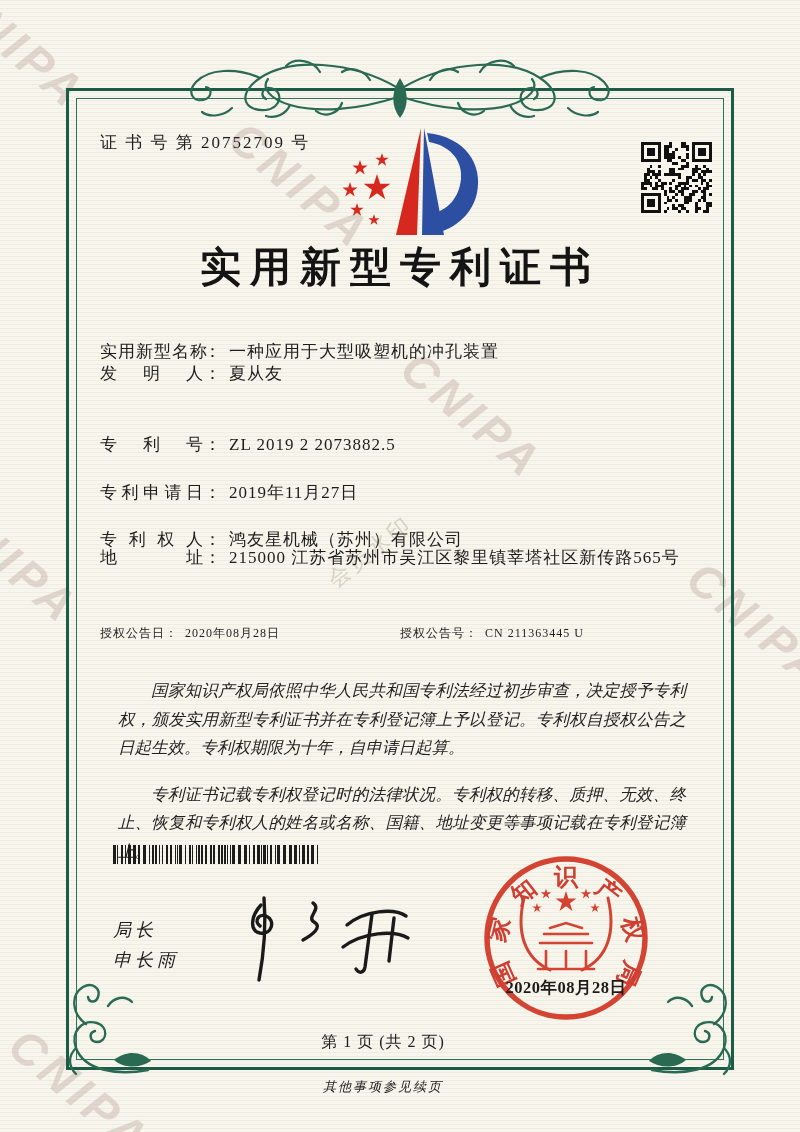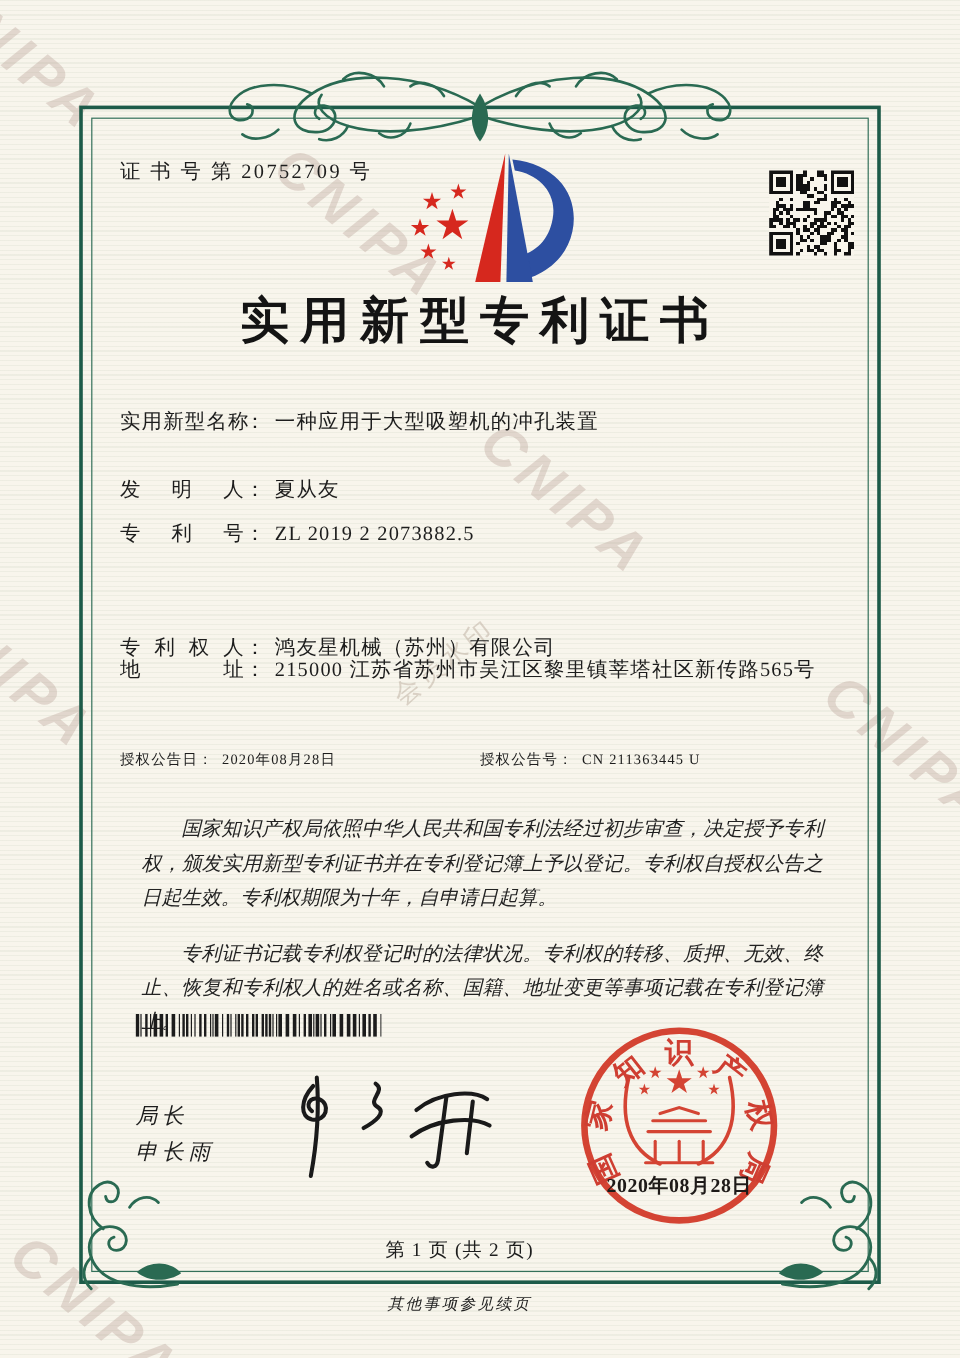--- a/index.html
+++ b/index.html
@@ -311,25 +311,28 @@
       <rect x="0" y="18" width="7" height="7" fill="#111"></rect>
       <rect x="1" y="19" width="5" height="5" fill="#f8f5ec"></rect>
       <rect x="2" y="20" width="3" height="3" fill="#111"></rect>
     </svg>
 
   <div class="title">实用新型专利证书</div>
 
   <div class="frow" style="top:340px;">
     <span class="flabel">实用新型名称</span><span>：</span><span class="fvalue">一种应用于大型吸塑机的冲孔装置</span>
   </div>
-  <div class="frow" style="top:396px;">
+  <div class="frow" style="top:362px;">
     <span class="flabel">发明人</span><span>：</span><span class="fvalue">夏从友</span>
   </div>
   <div class="frow" style="top:433px;">
     <span class="flabel">专利号</span><span>：</span><span class="fvalue">ZL 2019 2 2073882.5</span>
+  </div>
+  <div class="frow" style="top:481px;">
+    <span class="flabel">专利申请日</span><span>：</span><span class="fvalue">2019年11月27日</span>
   </div>
   <div class="frow" style="top:528px;">
     <span class="flabel">专利权人</span><span>：</span><span class="fvalue">鸿友星机械（苏州）有限公司</span>
   </div>
   <div class="frow" style="top:546px;">
     <span class="flabel">地址</span><span>：</span><span class="fvalue">215000 江苏省苏州市吴江区黎里镇莘塔社区新传路565号</span>
   </div>
 
   <div class="grant-pair" style="left:100px; top:625px;">
     <span>授权公告日</span><span>：</span><span class="fvalue">2020年08月28日</span>

